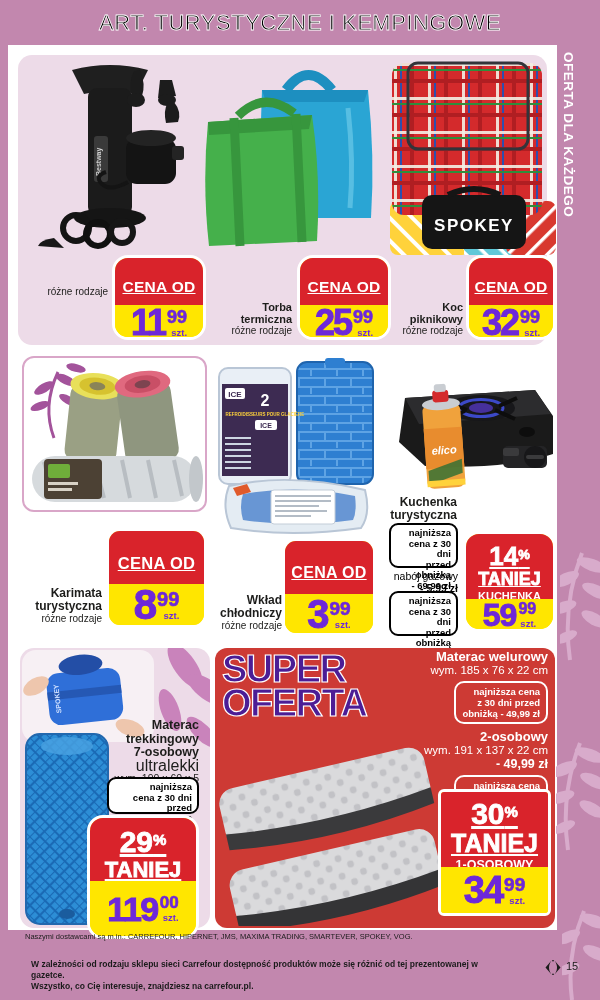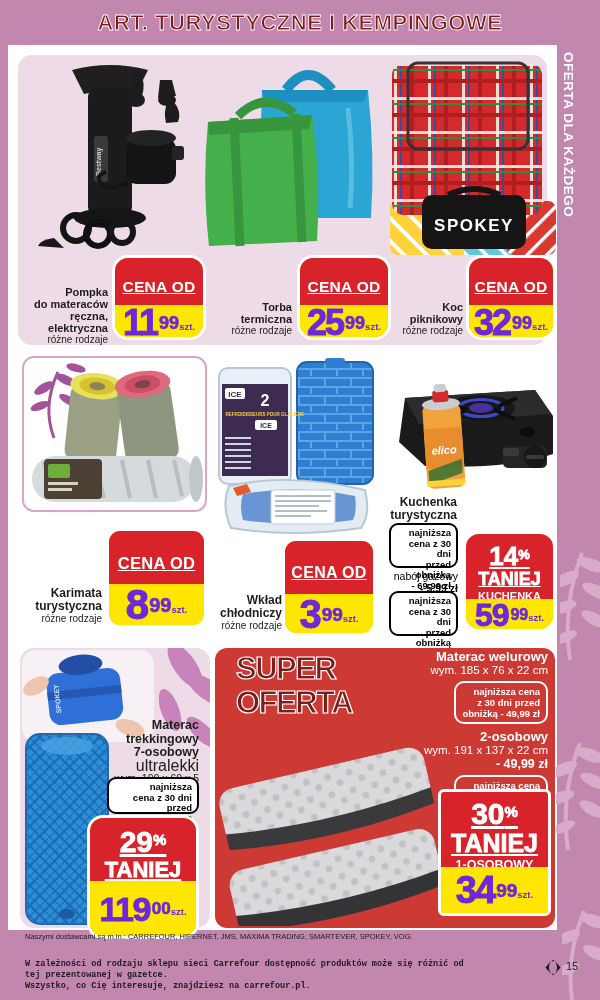--- a/index.html
+++ b/index.html
@@ -1,61 +1,61 @@
 <!DOCTYPE html>
 <html style="--page-bg: #c287ae; --panel-pink: #eddbe8; --badge-red: #d9232b; --badge-yellow: #ffe600; --super-red: #cd3a34;"><head>
 <meta charset="utf-8">
 <style>
   html,body{margin:0;padding:0;}
   body{width:600px;height:1000px;font-family:"Liberation Sans",sans-serif;background:#c287ae;}
   .page{position:relative;width:600px;height:1000px;overflow:hidden;background:var(--page-bg,#c287ae);}
   
   .header{position:absolute;left:0;top:0;width:600px;height:45px;display:flex;align-items:center;justify-content:center;}
-  .header-title{color:#7f1d1d;font-weight:bold;font-size:22px;letter-spacing:.5px;text-align:right;-webkit-text-stroke:.8px #fff;}
+  .header-title{color:#000000;font-weight:normal;font-size:22px;letter-spacing:.5px;text-align:right;-webkit-text-stroke:.8px #fff;}
   
   .frame{position:absolute;left:8px;top:45px;width:549px;height:885px;background:#fff;}
   .panel1{position:absolute;left:18px;top:55px;width:529px;height:290px;background:var(--panel-pink,#eddbe8);border-radius:14px;}
   .panel3{position:absolute;left:20px;top:648px;width:190px;height:280px;background:var(--panel-pink,#eddbe8);border-radius:14px;overflow:hidden;}
   .super-panel{position:absolute;left:215px;top:648px;width:340px;height:280px;background:var(--super-red,#cd3a34);border-radius:12px;overflow:hidden;}
   .kbox{position:absolute;left:22px;top:356px;width:185px;height:156px;background:#fff;border:2px solid #d9a6c8;border-radius:12px;box-sizing:border-box;overflow:hidden;}
   
   .plabel{position:absolute;text-align:right;color:#1d1d1b;}
   .pname{font-weight:bold;font-size:11px;line-height:12px;}
   .pname.md{font-size:12px;line-height:13px;}
   .pnote{font-size:10px;line-height:12px;}
   .lines{white-space:pre-line;}
   
   .badge{position:absolute;border:3px solid #fff;border-radius:16px;overflow:hidden;box-sizing:border-box;display:flex;flex-direction:column;background:var(--badge-yellow,#ffe600);}
   .b-red{background:var(--badge-red,#d9232b);color:#fff;display:flex;flex-direction:column;align-items:center;justify-content:center;flex:none;padding-top:11px;text-decoration:underline;}
   .b-yellow{flex:1;display:flex;align-items:center;justify-content:center;color:#6d28d9;background:var(--badge-yellow,#ffe600);}
   .cena-label{font-weight:bold;letter-spacing:.3px;}
   .p-int{font-weight:bold;letter-spacing:-2px;line-height:1;-webkit-text-stroke:1px currentColor;}
-  .p-frac{display:flex;flex-direction:row;align-items:flex-end;margin-left:2px;}
+  .p-frac{display:flex;flex-direction:column;align-items:flex-end;margin-left:2px;}
   .p-dec{font-weight:bold;line-height:1;-webkit-text-stroke:.6px currentColor;}
   .p-szt{font-weight:bold;font-size:9.5px;margin-top:1px;}
   .pct-line{font-weight:bold;line-height:1;-webkit-text-stroke:.8px currentColor;}
   .pct-sign{font-size:.5em;vertical-align:.45em;}
   .tan{font-weight:bold;-webkit-text-stroke:.8px currentColor;}
   .tan-sub{font-weight:bold;}
   
   .lowbox{position:absolute;background:#fff;border:2px solid #000;border-radius:9px;text-align:right;font-weight:bold;font-size:9.5px;line-height:10.5px;padding:3px 5px;box-sizing:border-box;color:#000;}
   .naboj{position:absolute;text-align:right;font-size:10.5px;line-height:12px;color:#000;}
   .naboj .npr{font-weight:bold;display:block;}
   
-  .so-title{position:absolute;left:236px;top:652px;color:#7f1d1d;font-weight:bold;font-size:31px;line-height:34px;letter-spacing:-1.5px;-webkit-text-stroke:1.2px #fff;}
+  .so-title{position:absolute;left:222px;top:652px;color:#4c1d95;font-weight:bold;font-size:38px;line-height:34px;letter-spacing:-1.5px;-webkit-text-stroke:1.2px #fff;}
   .so-col{position:absolute;left:415px;top:650px;width:133px;display:flex;flex-direction:column;align-items:flex-end;text-align:right;color:#fff;}
   .so-name{font-weight:bold;font-size:13px;line-height:14px;}
   .so-dims{font-size:11.5px;line-height:13px;}
   .so-price2{font-weight:bold;font-size:12.5px;line-height:14px;}
   .so-box{border:2px solid #fff;border-radius:10px;color:#fff;font-size:9.5px;font-weight:bold;line-height:11px;padding:3px 6px;margin-top:4px;text-align:right;}
   .so-name2{font-weight:bold;font-size:13px;line-height:14px;margin-top:6px;}
   
   .side-text{position:absolute;left:561px;top:52px;writing-mode:vertical-rl;color:#fff;font-weight:bold;font-size:13.5px;letter-spacing:.5px;}
   .suppliers{position:absolute;left:25px;top:932px;width:520px;font-size:7.5px;color:#1b1b1b;}
-  .disclaimer{position:absolute;left:25px;top:959px;width:450px;font-size:8.5px;font-weight:bold;color:#1b1b1b;line-height:11px;font-family:Liberation Mono, monospace;}
+  .disclaimer{position:absolute;left:31px;top:959px;width:450px;font-size:8.5px;font-weight:bold;color:#1b1b1b;line-height:11px;}
   .pagenum{position:absolute;left:566px;top:960px;font-size:11px;color:#1b1b1b;}
   .logo{position:absolute;left:543px;top:960px;}
   .img{position:absolute;}
 </style>
 </head>
 <body>
 
 <div class="page">
 
   <div class="header">
@@ -127,24 +127,20 @@
     <rect x="76" y="150" width="52" height="50" fill="url(#chevT)"></rect>
     <rect x="118" y="146" width="50" height="54" rx="8" fill="url(#chevR)"></rect>
     <rect x="4" y="8" width="150" height="152" rx="12" fill="url(#plaid)"></rect>
     <path d="M30 8 h100 a10 10 0 0 1 10 10 v66 a10 10 0 0 1 -10 10 h-100 a10 10 0 0 1 -10 -10 v-66 a10 10 0 0 1 10 -10 z" fill="none" stroke="#33343a" stroke-width="3"></path>
     <rect x="34" y="140" width="104" height="54" rx="10" fill="#151515"></rect>
     <path d="M60 140 q26 -12 52 0" fill="none" stroke="#151515" stroke-width="6"></path>
     <text x="86" y="176" text-anchor="middle" font-size="17" font-weight="bold" fill="#fff" letter-spacing="1.5">SPOKEY</text>
   </svg>
 
   <div class="plabel" style="left:16px;top:286px;width:92px">
-    <div class="pname lines">Pompka
-do materaców
-ręczna,
-elektryczna</div>
     <div class="pnote">różne rodzaje</div>
   </div>
   <div class="badge" style="left:112px;top:255px;width:94px;height:85px">
     <div class="b-red" style="height:36px">
         <span class="cena-label" style="font-size:15.5px">CENA OD</span>
       </div>
     <div class="b-yellow">
       <span class="p-int" style="font-size:36px">11</span>
       <span class="p-frac">
           <span class="p-dec" style="font-size:18px">99</span>

